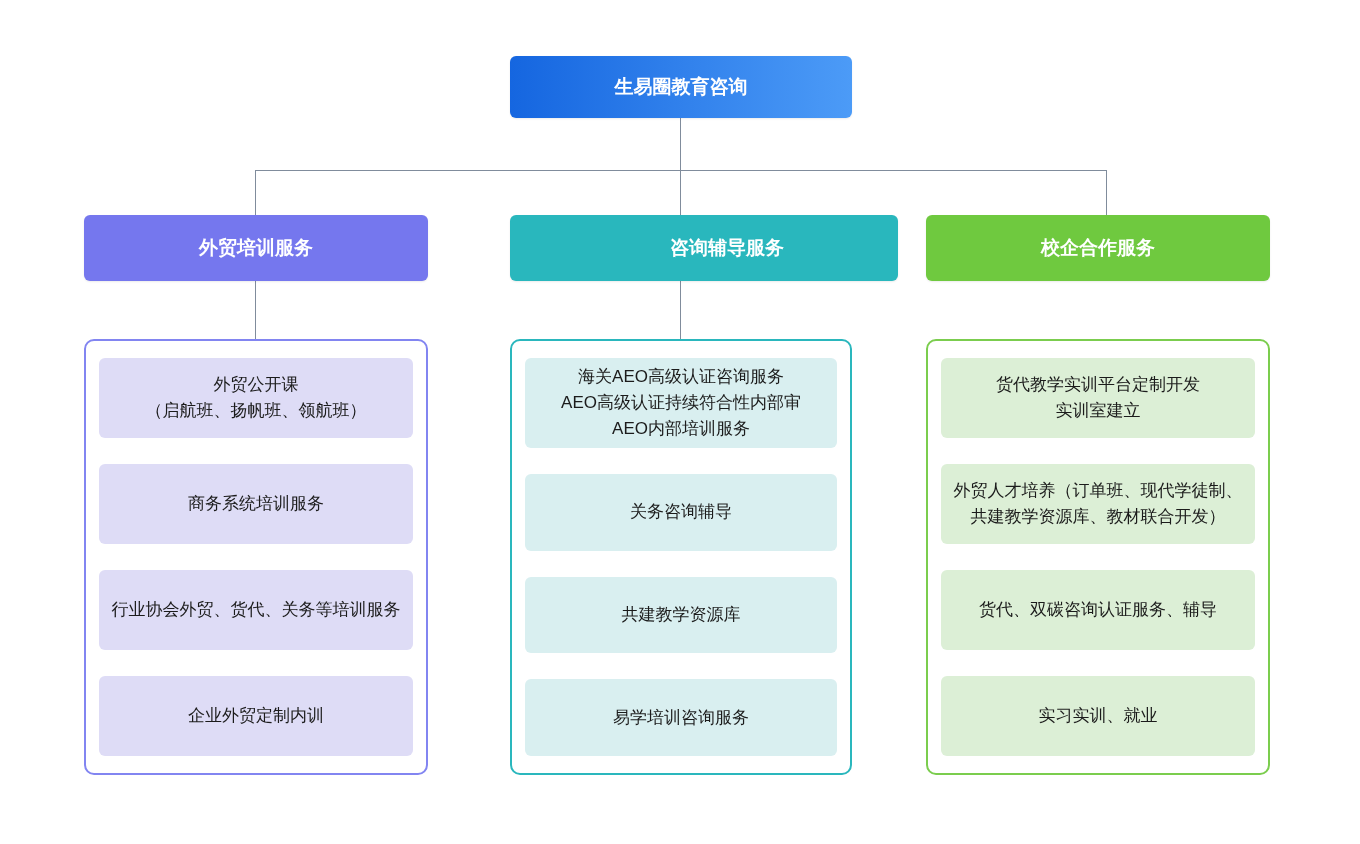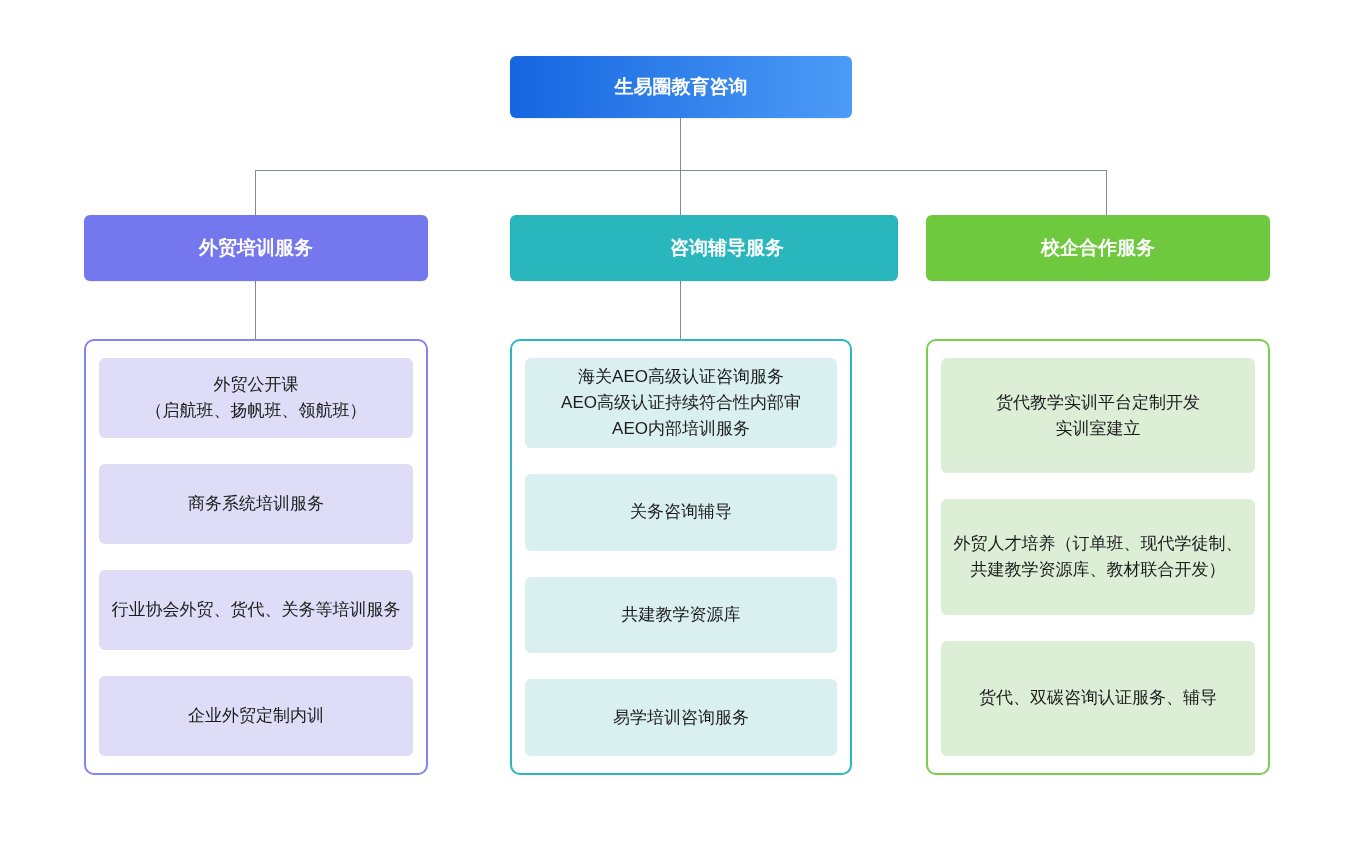--- a/index.html
+++ b/index.html
@@ -89,15 +89,16 @@
     <div class="branch-item">关务咨询辅导</div>
     <div class="branch-item">共建教学资源库</div>
     <div class="branch-item">易学培训咨询服务</div>
   </div>
 
   <div class="branch-container col-2" style="--hdr: #6fc93f; --border: #7bcd4e; --itembg: #dcefd6;">
     <div class="branch-item">货代教学实训平台定制开发
 实训室建立</div>
     <div class="branch-item">外贸人才培养（订单班、现代学徒制、共建教学资源库、教材联合开发）</div>
     <div class="branch-item">货代、双碳咨询认证服务、辅导</div>
+    <div class="branch-item">实习实训、就业</div>
   </div>
 
 </div>
 
 </body></html>

